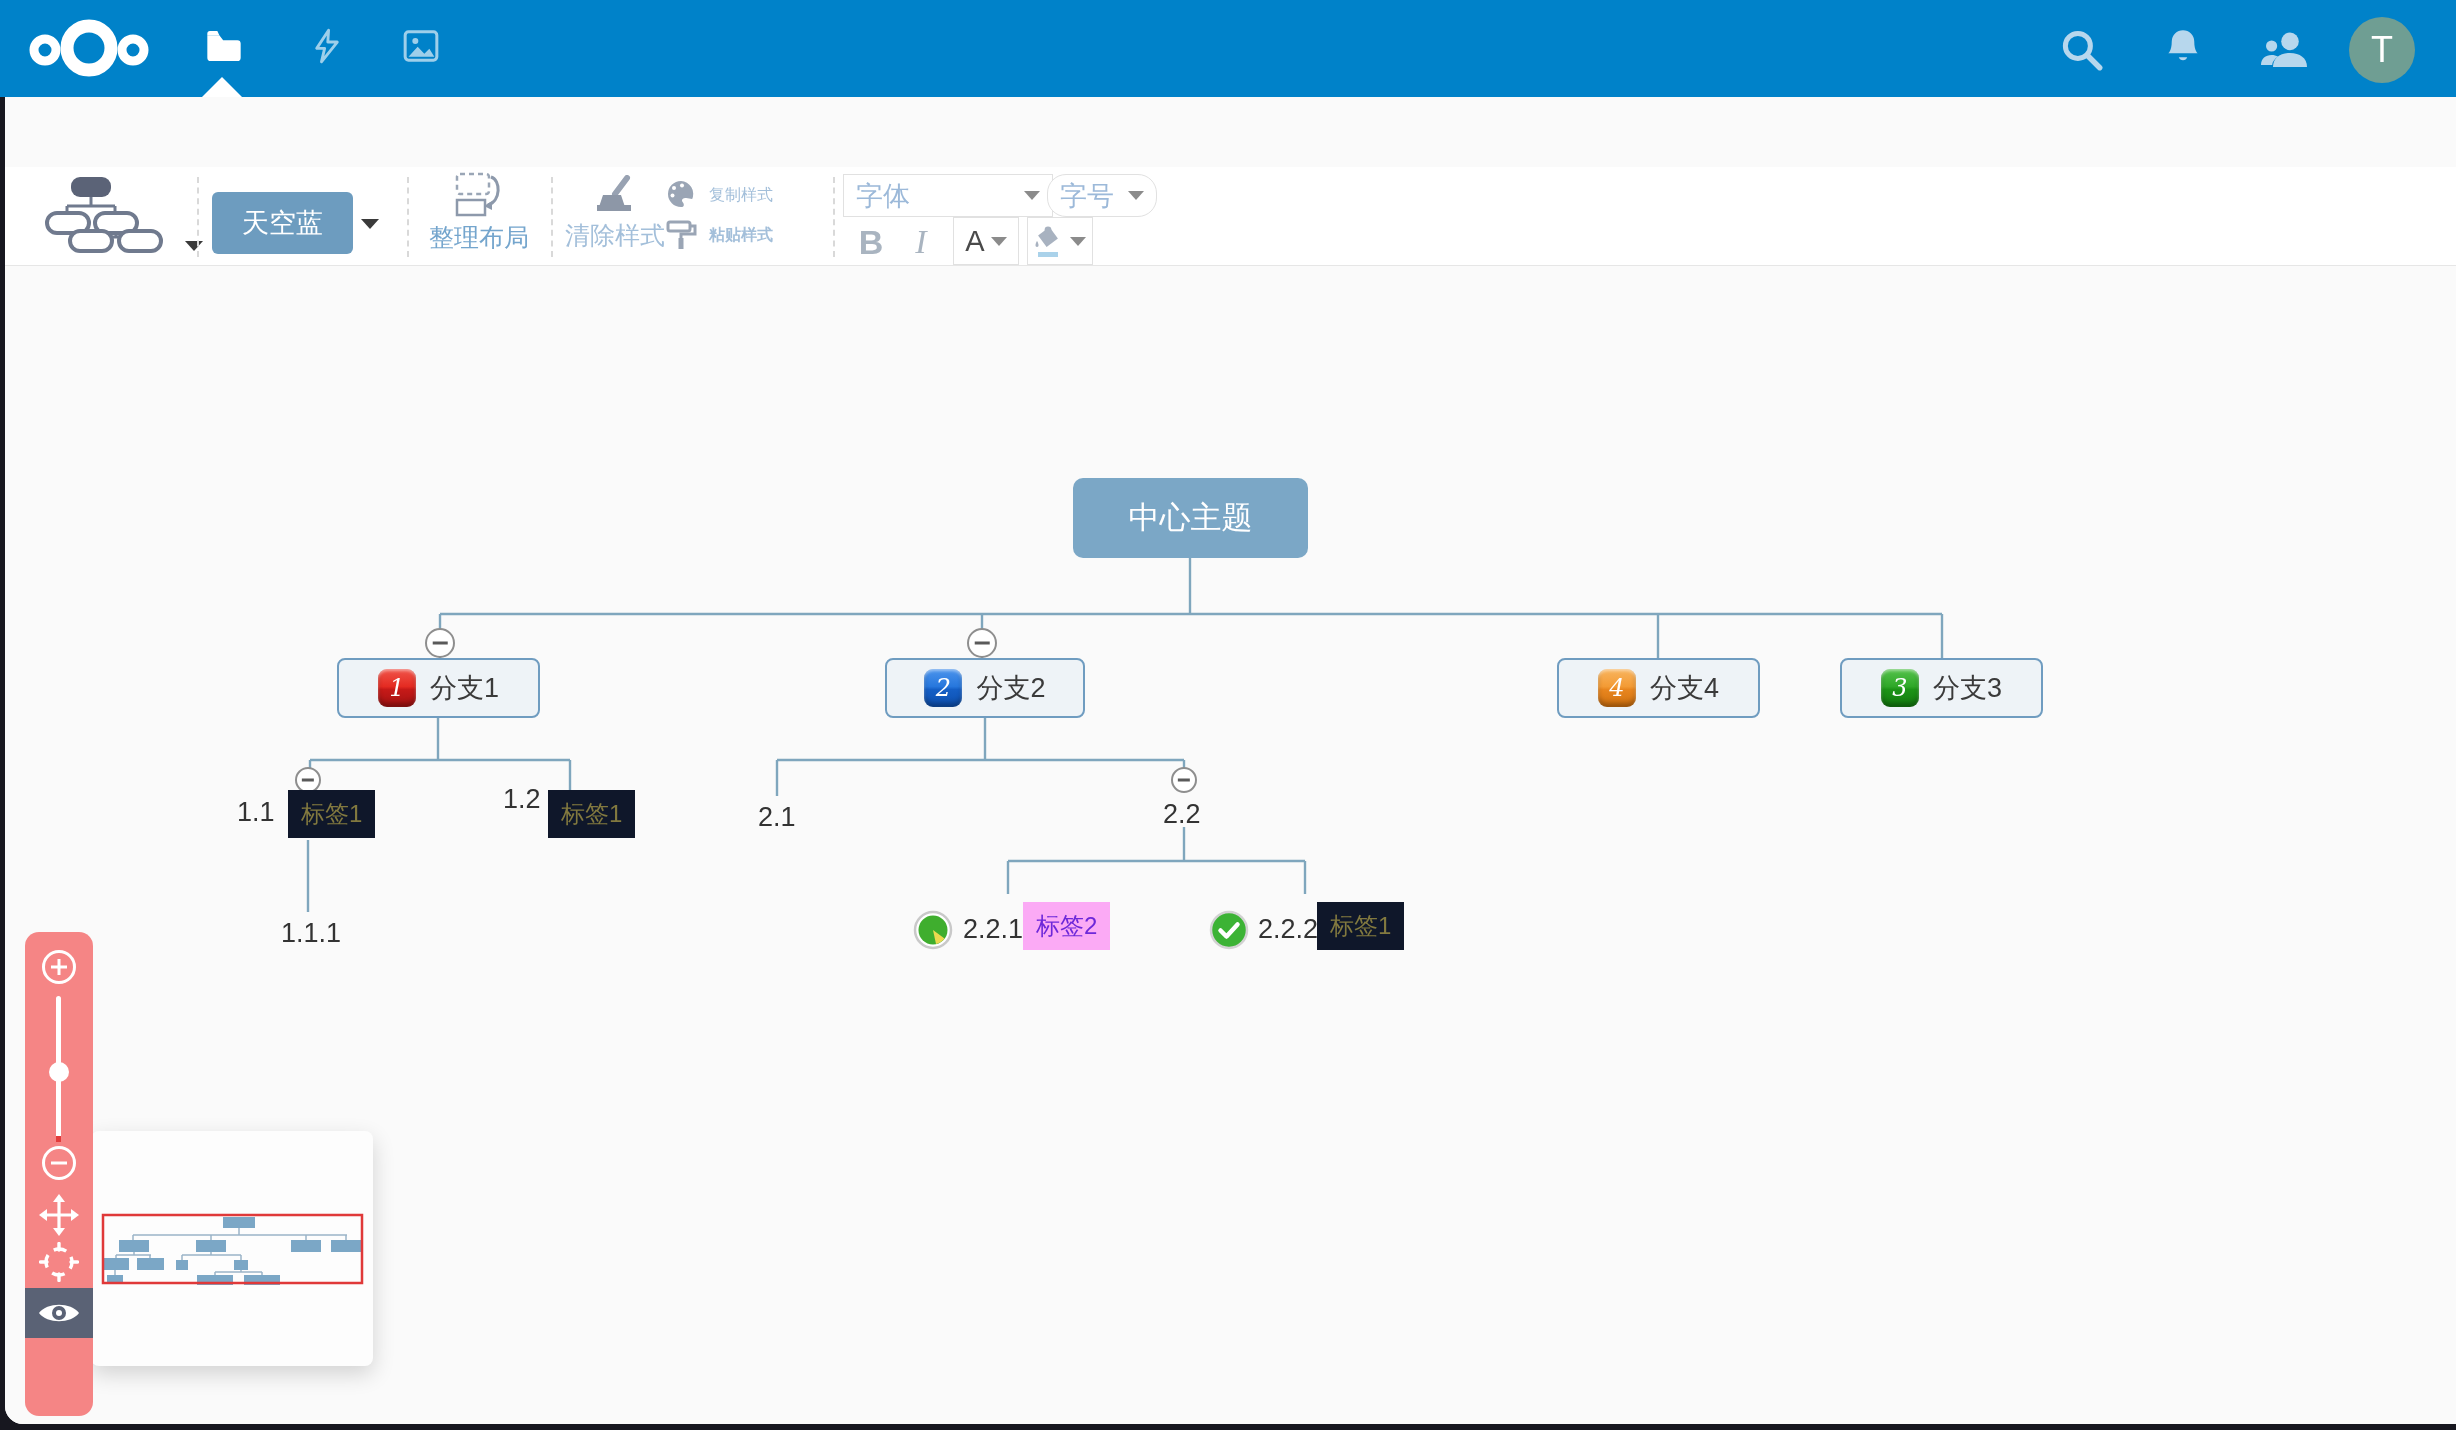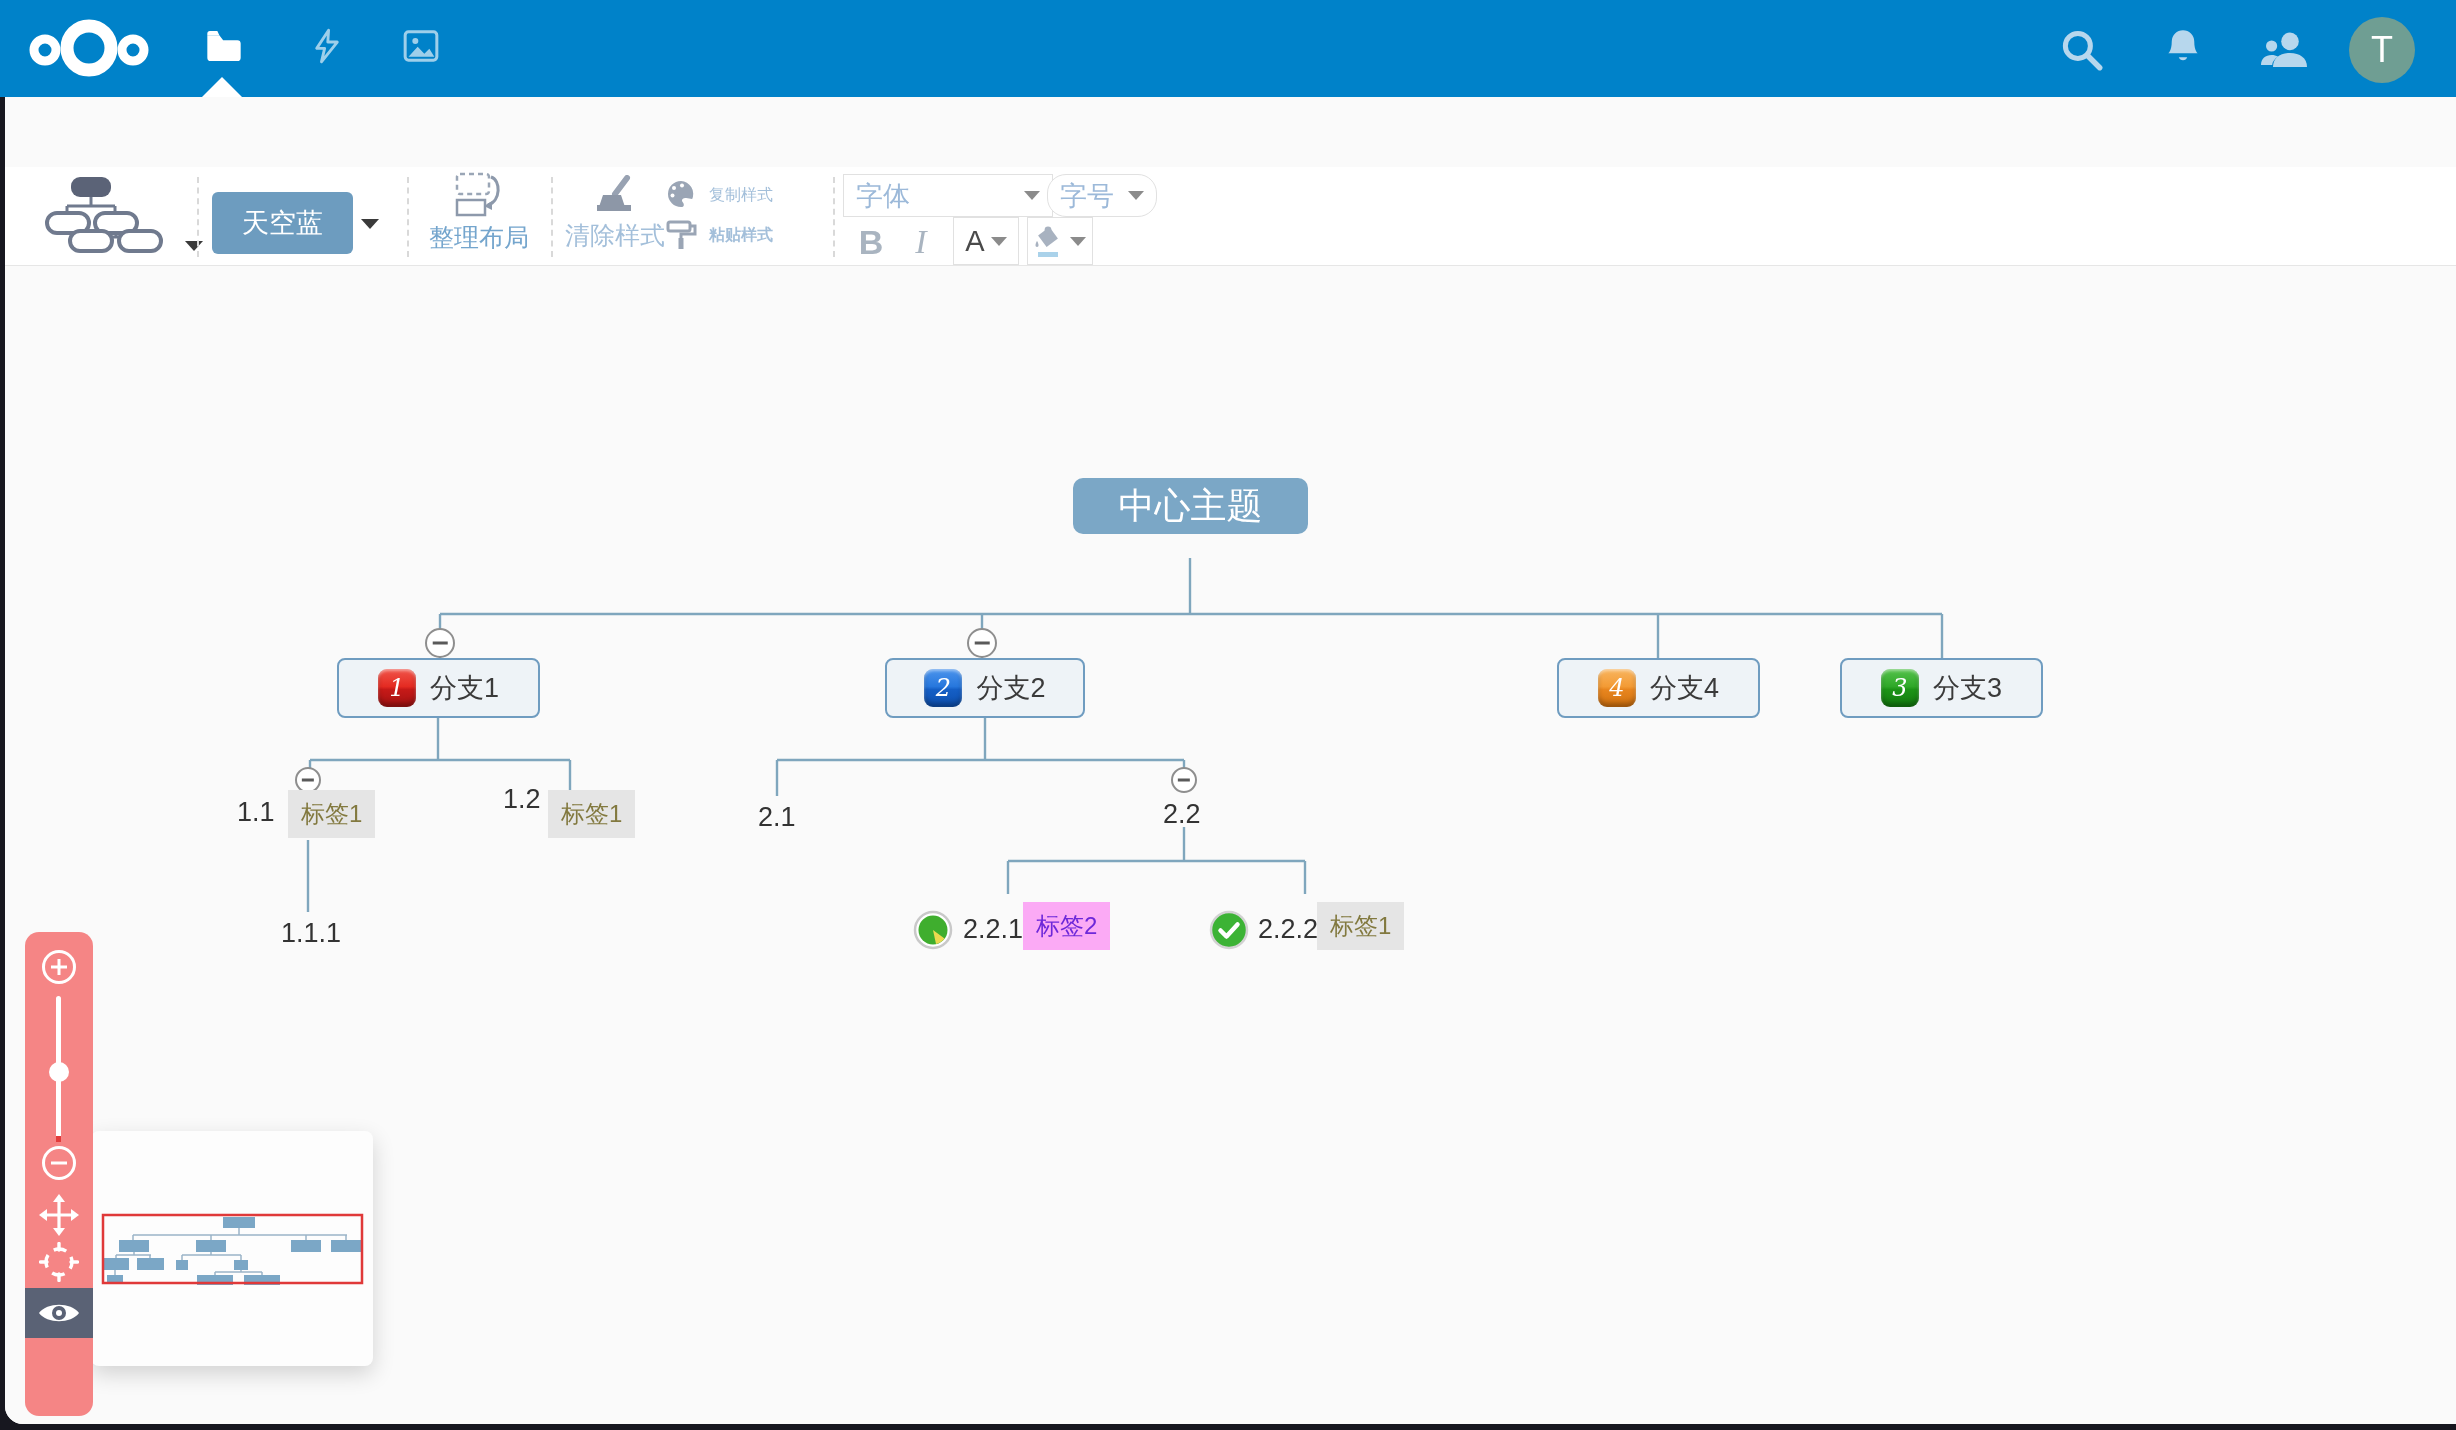--- a/index.html
+++ b/index.html
@@ -49,39 +49,39 @@
   .selbox .ph { color:#9cb9d9; font-size:27px; }
   .fmt-btn { position:absolute; top:52px; display:flex; align-items:center; justify-content:center; cursor:pointer; }
   .bold-b { font-size:34px; font-weight:bold; color:#a9b4c0; }
   .ital-i { font-size:34px; font-style:italic; color:#a9b4c0; font-family:"Liberation Serif",serif; }
   .mini-box { position:absolute; top:50px; width:66px; height:48px; background:#fff; border:1px solid #e1e1e1;
     display:flex; align-items:center; justify-content:center; gap:6px; cursor:pointer; }
   .acolor { font-size:29px; color:#4a4a4a; }
 
   
   .canvas { position:absolute; left:0; top:169px; width:2451px; height:1158px; background:#fafafa; }
-  .node-center { position:absolute; left:1068px; top:212px; width:235px; height:56px; background:#7ba7c6;
-    border-radius:10px; color:#fff; font-size:36px; display:flex; align-items:center; justify-content:center; cursor:pointer; }
+  .node-center { position:absolute; left:1068px; top:212px; width:235px; height:80px; background:#7ba7c6;
+    border-radius:10px; color:#fff; font-size:31px; display:flex; align-items:center; justify-content:center; cursor:pointer; }
   .branch { position:absolute; top:392px; height:60px; background:#eef3f7; border:2px solid #6f9cc0;
     border-radius:8px; display:flex; align-items:center; justify-content:center; gap:14px; font-size:27px; color:#3a3a3a; cursor:pointer; }
   .prio { width:38px; height:38px; border-radius:9px; color:#fff; font-style:italic; font-size:24px;
     font-family:"DejaVu Serif", serif; display:flex; align-items:center; justify-content:center;
     box-shadow: inset 0 2px 3px rgba(255,255,255,.45), inset 0 -4px 5px rgba(0,0,0,.28); }
   .prio.red    { background:linear-gradient(180deg,#f0554a 0%,#e42b22 46%,#c61a18 54%,#a31212 100%); }
   .prio.blue   { background:linear-gradient(180deg,#4b94ec 0%,#2777dd 46%,#155fc6 54%,#0d4fae 100%); }
   .prio.orange { background:linear-gradient(180deg,#f8b55f 0%,#f39b35 46%,#e8861f 54%,#d0700e 100%); }
   .prio.green  { background:linear-gradient(180deg,#55c24c 0%,#2fa828 46%,#1d9417 54%,#127a0e 100%); }
   .collapse { position:absolute; background:#fff; border:2px solid #8e8e8e; border-radius:50%; cursor:pointer; }
   .collapse::after { content:""; position:absolute; left:50%; top:50%; transform:translate(-50%,-50%);
     width:56%; height:3px; background:#5a5a5a; }
   .c-big { width:30px; height:30px; }
   .c-small { width:26px; height:26px; }
   .tnode { position:absolute; font-size:27px; color:#333; cursor:pointer; }
   .tag { position:absolute; font-size:24px; padding:8px 13px; cursor:default; }
-  .tag-yellow { background:#e5e5e5; color:#82793f; }
+  .tag-yellow { background:#0f172a; color:#82793f; }
   .tag-pink { background:#fbaaf5; color:#6d28d9; }
   .task-icon { position:absolute; cursor:pointer; }
 
   
   .zoom-panel { position:absolute; left:20px; top:666px; width:68px; height:484px; background:#f58585;
     border-radius:14px; z-index:6; }
   .zp-circle { position:absolute; left:17px; width:34px; height:34px; border:3px solid #fff; border-radius:50%; cursor:pointer; }
   .zp-circle::after { content:""; position:absolute; left:50%; top:50%; transform:translate(-50%,-50%); width:16px; height:3px; background:#fff; }
   .zp-plus::before { content:""; position:absolute; left:50%; top:50%; transform:translate(-50%,-50%); width:3px; height:16px; background:#fff; }
   .zp-track { position:absolute; left:31px; top:64px; width:5px; height:146px; background:#fff; border-radius:3px; cursor:pointer; }

